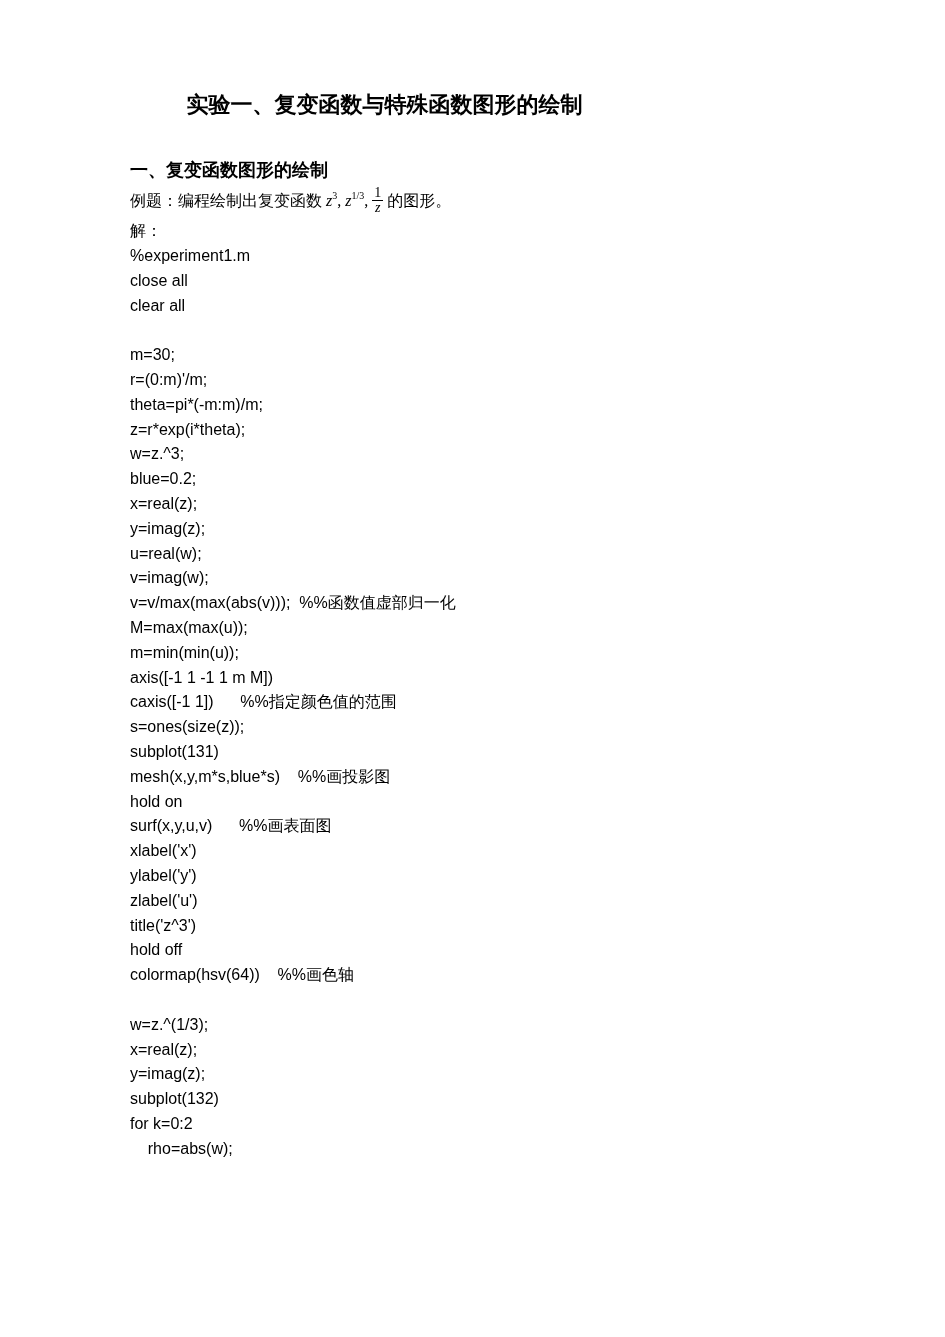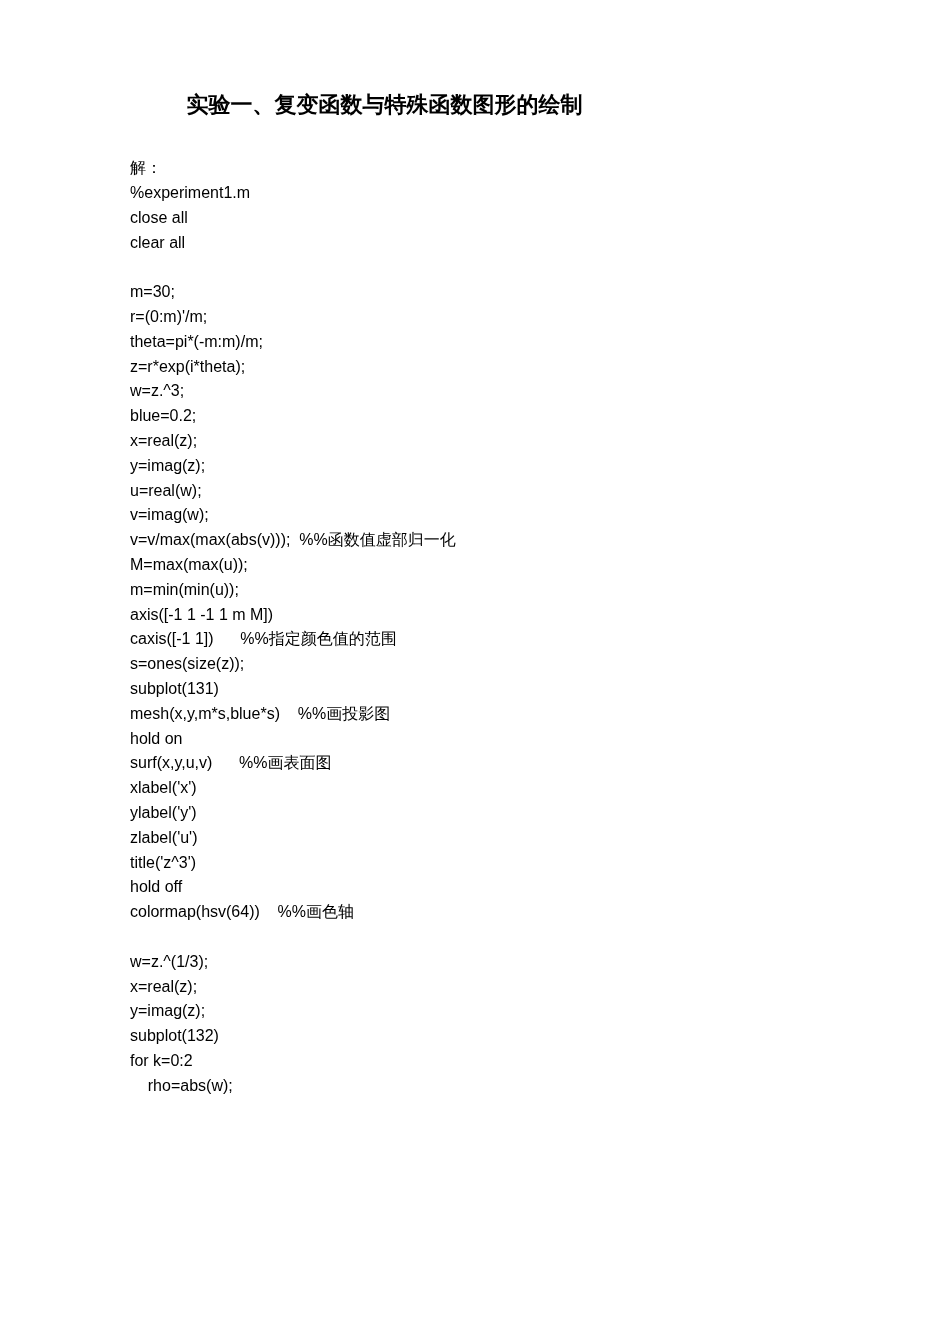--- a/index.html
+++ b/index.html
@@ -72,21 +72,32 @@
     line-height: 1.55;
     white-space: pre;
   }
 </style>
 </head>
 <body>
 
 <div class="page">
   <div class="title">实验一、复变函数与特殊函数图形的绘制</div>
 
+  <div class="section-heading">一、复变函数图形的绘制</div>
 
+  <div class="example-line">
+    <span>例题：编程绘制出复变函数</span>
+    <span class="italic-z">z</span><span class="sup">3</span><span>,</span>
+    <span class="italic-z">z</span><span class="sup">1/3</span><span>,</span>
+    <span class="frac">
+      <span class="num">1</span>
+      <span class="den italic-z">z</span>
+    </span>
+    <span>的图形。</span>
+  </div>
 
   <div class="solution-label">解：</div>
 
   <div class="code-block">%experiment1.m
 close all
 clear all
 
 m=30;
 r=(0:m)'/m;
 theta=pi*(-m:m)/m;

